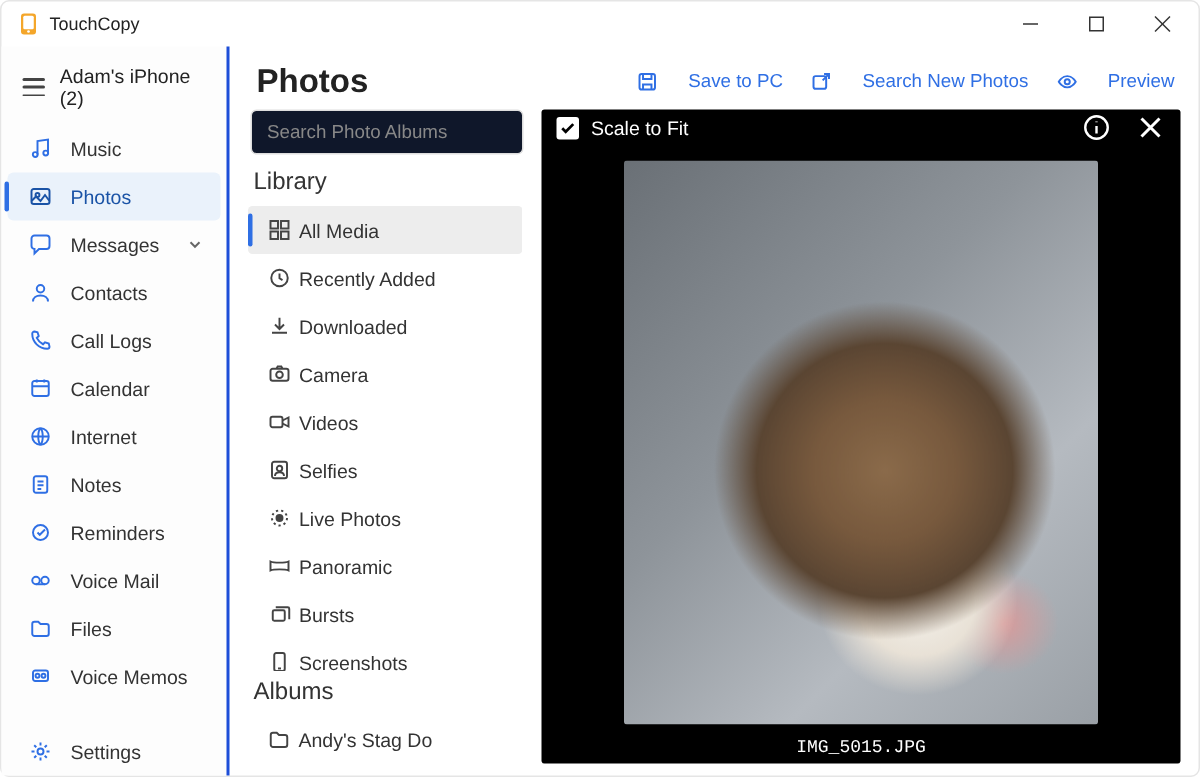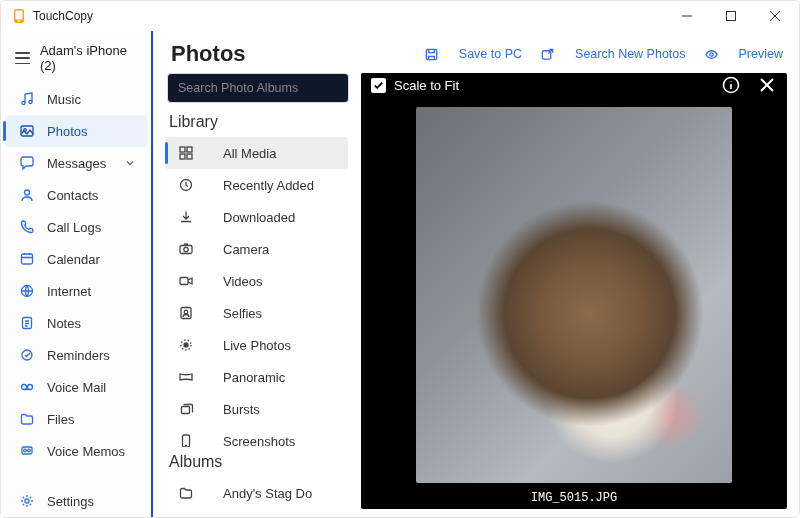--- a/index.html
+++ b/index.html
@@ -34,21 +34,21 @@
   .action { color: #2f6fe4; font-size: 12.5px; display: inline-flex; align-items: center; gap: 20px; cursor: pointer; }
   .action .ic { width: 15px; height: 15px; }
   .content { flex: 1; display: flex; min-height: 0; padding: 0 12px 8px 12px; gap: 12px; }
   
   .libcol { width: 184px; display: flex; flex-direction: column; min-height: 0; }
   .search { border: 1px solid #ddd; border-radius: 4px; padding: 7px 10px; font-size: 12.5px; color: #888; background: #0f172a; margin: 0 0 8px 2px; }
   .section-title { font-size: 16px; font-weight: 500; color: #333; padding: 2px 4px 6px 4px; }
   .liblist { list-style: none; overflow-y: auto; border-right: 1px solid transparent; position: relative; }
   .liblist::-webkit-scrollbar { width: 6px; }
   .liblist::-webkit-scrollbar-thumb { background: #d0d0d0; border-radius: 3px; }
-  .liblist li { display: flex; align-items: center; gap: 28px; padding: 7px 24px 7px 12px; cursor: pointer; font-size: 13px; color: #333; border-radius: 3px; position: relative; }
+  .liblist li { display: flex; align-items: center; gap: 4px; padding: 7px 24px 7px 12px; cursor: pointer; font-size: 13px; color: #333; border-radius: 3px; position: relative; }
   .liblist li .icon { width: 18px; height: 18px; color: #444; display: flex; align-items: center; justify-content: center; }
   .liblist li.active { background: #ededed; }
   .liblist li.active::before { content: ""; position: absolute; left: 0; top: 5px; bottom: 5px; width: 3px; background: #2f6fe4; border-radius: 2px; }
   
   .preview { flex: 1; background: #000; border-radius: 2px; position: relative; display: flex; flex-direction: column; min-height: 0; }
   .preview-top { position: absolute; top: 0; left: 0; right: 0; height: 24px; display: flex; align-items: center; padding: 2px 10px; color: #fff; z-index: 2; }
   .checkbox { width: 15px; height: 15px; border-radius: 2px; background: #fff; display: flex; align-items: center; justify-content: center; margin-right: 8px; }
   .checkbox svg { stroke: #000; }
   .preview-top .label { font-size: 13px; color: #fff; }
   .preview-top .right { margin-left: auto; display: flex; align-items: center; gap: 16px; }

